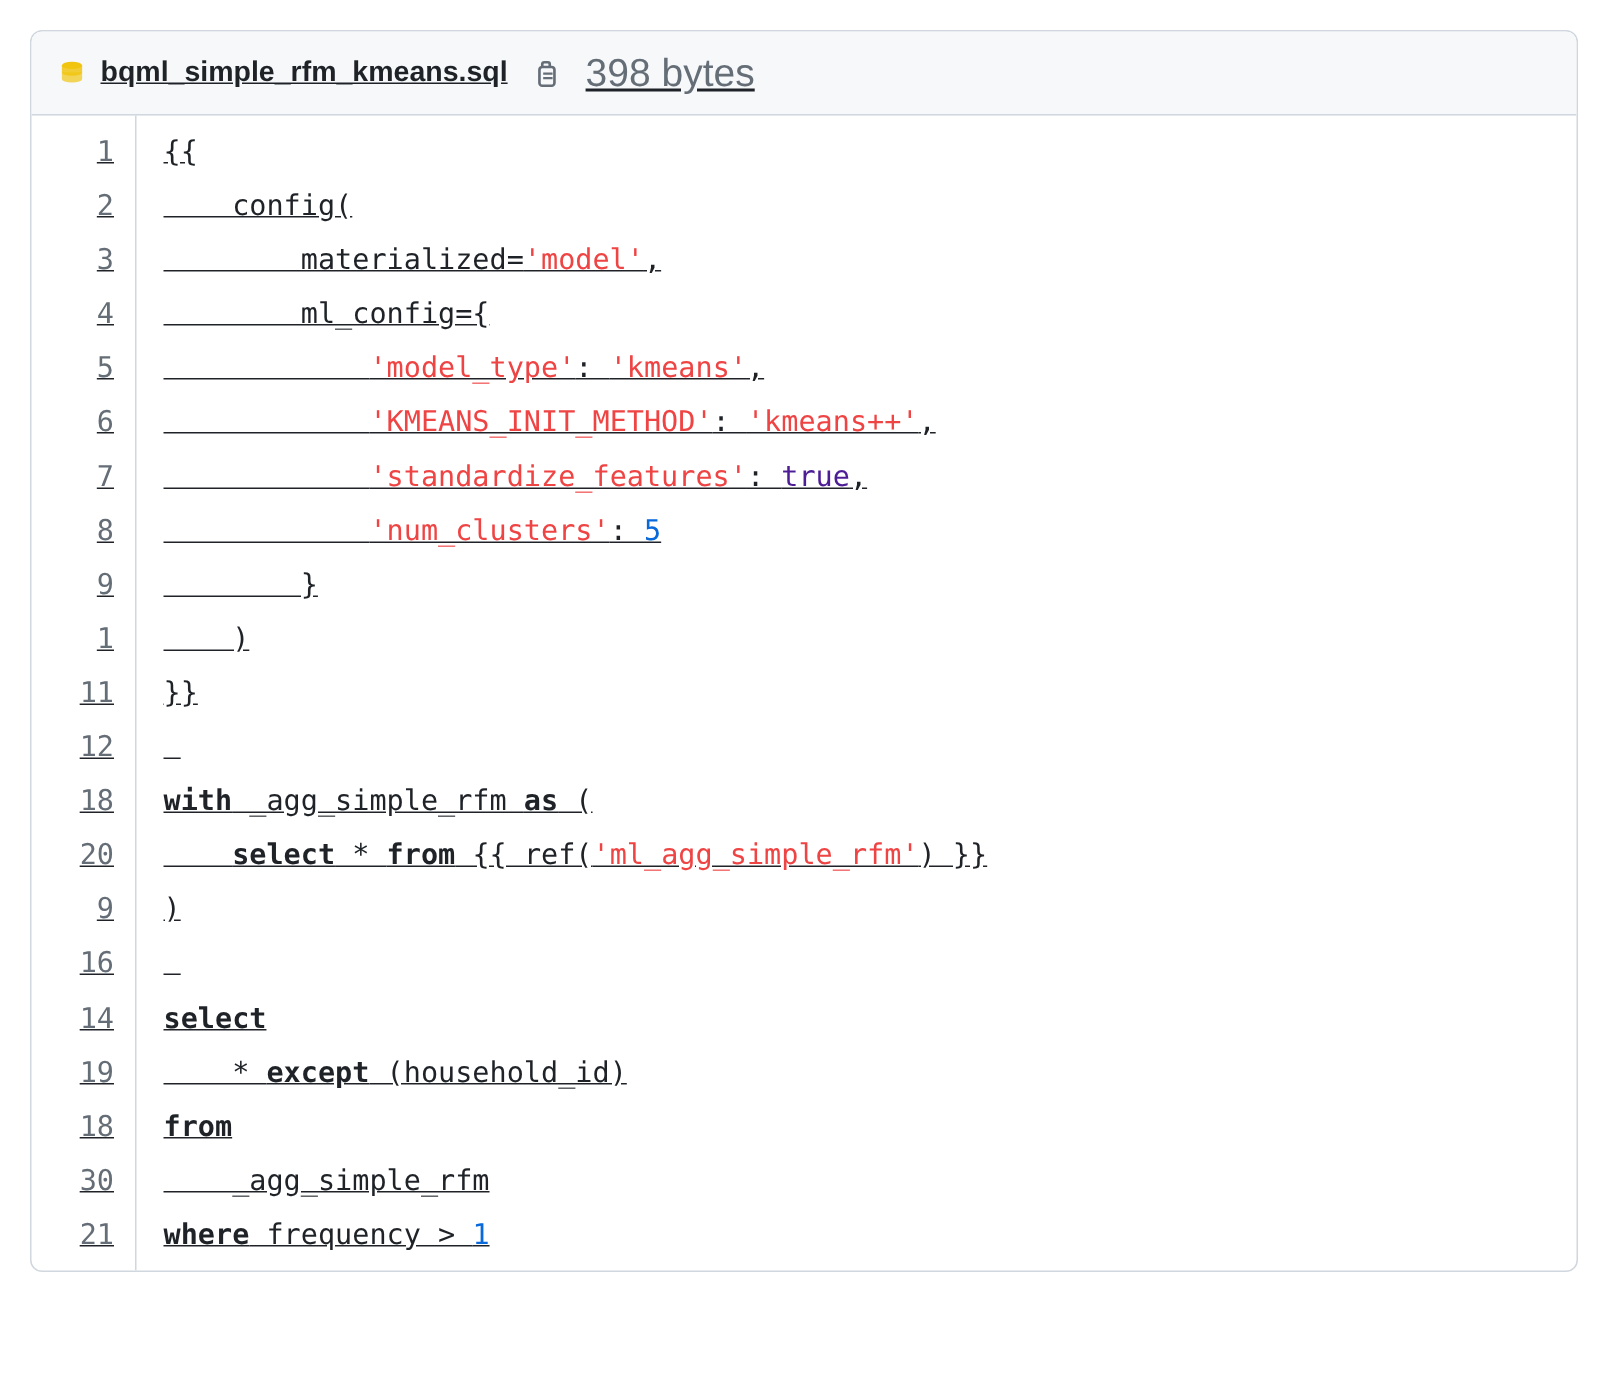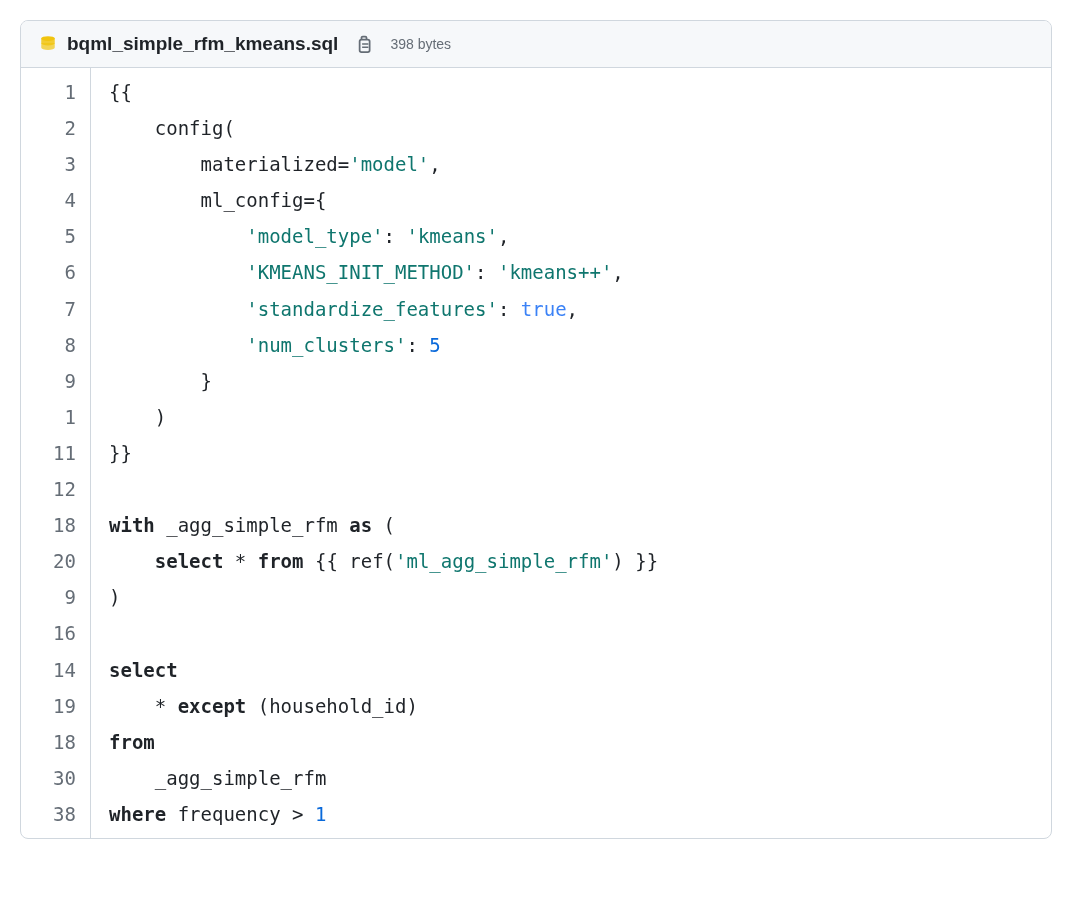--- a/index.html
+++ b/index.html
@@ -8,20 +8,21 @@
     padding: 20px;
     font-family: -apple-system, BlinkMacSystemFont, "Segoe UI", Helvetica, Arial, sans-serif;
     background: #ffffff;
     color: #1f2328;
   }
   .file-box {
     border: 1px solid #d0d7de;
     border-radius: 8px;
     overflow: hidden;
     width: 1032px;
+    text-decoration: underline;
   }
   .file-header {
     background: #f6f8fa;
     border-bottom: 1px solid #d0d7de;
     padding: 12px 18px;
     display: flex;
     align-items: center;
     gap: 10px;
     font-size: 19px;
   }
@@ -40,21 +41,21 @@
     width: 20px;
     height: 20px;
     display: inline-flex;
     align-items: center;
     justify-content: center;
     color: #656d76;
     margin-left: 6px;
   }
   .file-size {
     color: #656d76;
-    font-size: 14px;
+    font-size: 26px;
     margin-left: 6px;
   }
   .code-area {
     display: flex;
     font-family: ui-monospace, SFMono-Regular, "SF Mono", Menlo, Consolas, monospace;
     font-size: 19px;
     line-height: 1.9;
   }
   .gutter {
     text-align: right;
@@ -69,23 +70,23 @@
   }
   .code {
     padding: 6px 18px;
     white-space: pre;
     color: #1f2328;
     flex: 1;
     overflow-x: auto;
   }
   .code-line { display: block; min-height: 1.9em; }
   .tok-kw { font-weight: 600; }
-  .tok-str { color: #0f766e; }
+  .tok-str { color: #ef4444; }
   .tok-num { color: #0969da; }
-  .tok-bool { color: #3b82f6; }
+  .tok-bool { color: #4c1d95; }
 </style>
 </head>
 <body>
 
 <div class="file-box">
   <div class="file-header">
     <span class="file-icon">
       <svg viewBox="0 0 16 16" width="18" height="18">
         <ellipse cx="8" cy="3.2" rx="6" ry="2.2" fill="#f1c40f"></ellipse>
         <path d="M2 3.2 v4 a6 2.2 0 0 0 12 0 v-4" fill="#f1c40f" opacity="0.85"></path>
@@ -117,17 +118,17 @@
         <span class="gutter-line">11</span>
         <span class="gutter-line">12</span>
         <span class="gutter-line">18</span>
         <span class="gutter-line">20</span>
         <span class="gutter-line">9</span>
         <span class="gutter-line">16</span>
         <span class="gutter-line">14</span>
         <span class="gutter-line">19</span>
         <span class="gutter-line">18</span>
         <span class="gutter-line">30</span>
-        <span class="gutter-line">38</span>
+        <span class="gutter-line">21</span>
       </div>
     <div class="code" id="code"><span class="code-line"><span>{{</span></span><span class="code-line"><span>    config(</span></span><span class="code-line"><span>        materialized=</span><span class="tok-str">'model'</span><span>,</span></span><span class="code-line"><span>        ml_config={</span></span><span class="code-line"><span>            </span><span class="tok-str">'model_type'</span><span>: </span><span class="tok-str">'kmeans'</span><span>,</span></span><span class="code-line"><span>            </span><span class="tok-str">'KMEANS_INIT_METHOD'</span><span>: </span><span class="tok-str">'kmeans++'</span><span>,</span></span><span class="code-line"><span>            </span><span class="tok-str">'standardize_features'</span><span>: </span><span class="tok-bool">true</span><span>,</span></span><span class="code-line"><span>            </span><span class="tok-str">'num_clusters'</span><span>: </span><span class="tok-num">5</span></span><span class="code-line"><span>        }</span></span><span class="code-line"><span>    )</span></span><span class="code-line"><span>}}</span></span><span class="code-line">&nbsp;</span><span class="code-line"><span class="tok-kw">with</span><span> _agg_simple_rfm </span><span class="tok-kw">as</span><span> (</span></span><span class="code-line"><span>    </span><span class="tok-kw">select</span><span> * </span><span class="tok-kw">from</span><span> {{ ref(</span><span class="tok-str">'ml_agg_simple_rfm'</span><span>) }}</span></span><span class="code-line"><span>)</span></span><span class="code-line">&nbsp;</span><span class="code-line"><span class="tok-kw">select</span></span><span class="code-line"><span>    * </span><span class="tok-kw">except</span><span> (household_id)</span></span><span class="code-line"><span class="tok-kw">from</span></span><span class="code-line"><span>    _agg_simple_rfm</span></span><span class="code-line"><span class="tok-kw">where</span><span> frequency &gt; </span><span class="tok-num">1</span></span></div>
   </div>
 </div>
 
 </body></html>

